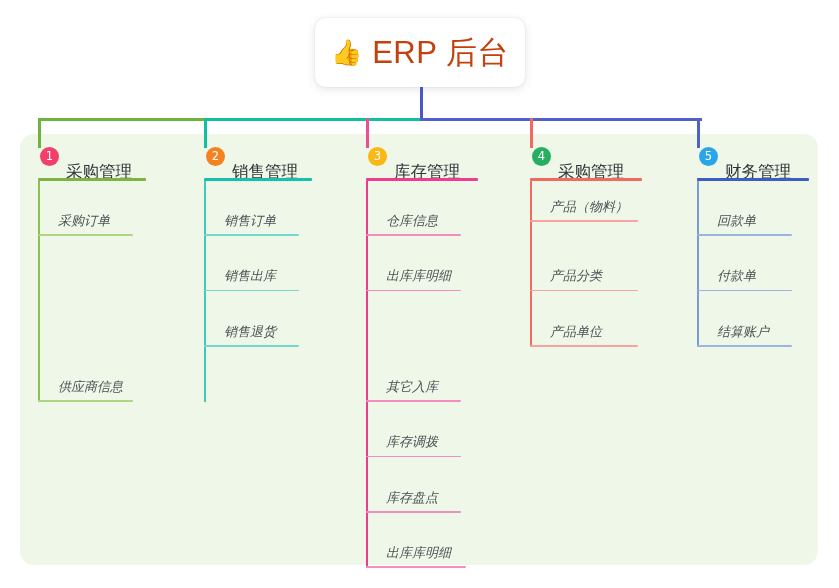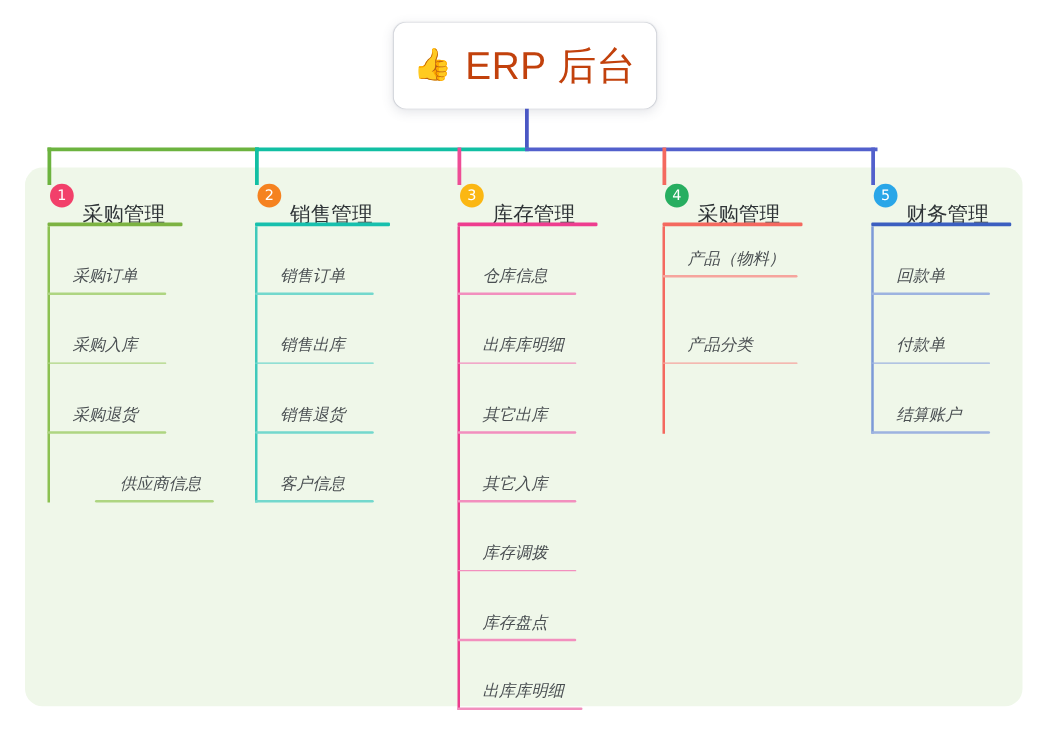--- a/index.html
+++ b/index.html
@@ -160,29 +160,21 @@
         <div class="col-head">
           <span class="badge" style="background: rgb(242, 64, 106);">1</span>
           <span class="col-title">采购管理</span>
         </div>
         <div class="head-rule" style="left: 0px; top: 34px; width: 108px; background: rgb(124, 179, 66);"></div>
         <div class="spine" style="left: 0px; top: 37px; height: 220.9px; background: rgb(140, 193, 82);"></div>
         <div class="item" style="top: 66px; height: 26px; width: 120px;">
           <span class="item-label">采购订单</span>
           <div class="item-rule" style="background: rgb(174, 213, 129);"></div>
         </div>
-        <div class="item" style="top: 121.3px; height: 26px; width: 120px;">
-          <span class="item-label">采购入库</span>
-          <div class="item-rule" style="background: rgb(174, 213, 129);"></div>
-        </div>
-        <div class="item" style="top: 176.6px; height: 26px; width: 120px;">
-          <span class="item-label">采购退货</span>
-          <div class="item-rule" style="background: rgb(174, 213, 129);"></div>
-        </div>
-        <div class="item" style="top: 231.9px; height: 26px; width: 120px; margin-left: 38px;">
+        <div class="item" style="top: 231.9px; height: 26px; width: 120px;">
           <span class="item-label">供应商信息</span>
           <div class="item-rule" style="background: rgb(174, 213, 129);"></div>
         </div>
       </div>
       <div class="column" style="left: 204px; height: 261.9px;">
         <div class="col-head">
           <span class="badge" style="background: rgb(245, 130, 32);">2</span>
           <span class="col-title">销售管理</span>
         </div>
         <div class="head-rule" style="left: 0px; top: 34px; width: 108px; background: rgb(23, 192, 173);"></div>
@@ -192,42 +184,34 @@
           <div class="item-rule" style="background: rgb(115, 216, 205);"></div>
         </div>
         <div class="item" style="top: 121.3px; height: 26px; width: 120px;">
           <span class="item-label">销售出库</span>
           <div class="item-rule" style="background: rgb(115, 216, 205);"></div>
         </div>
         <div class="item" style="top: 176.6px; height: 26px; width: 120px; text-align: center;">
           <span class="item-label">销售退货</span>
           <div class="item-rule" style="background: rgb(115, 216, 205);"></div>
         </div>
-        <div class="item" style="top: 231.9px; height: 26px; width: 120px;">
-          <span class="item-label">客户信息</span>
-          <div class="item-rule" style="background: rgb(115, 216, 205);"></div>
-        </div>
       </div>
       <div class="column" style="left: 366px; height: 427.8px;">
         <div class="col-head">
           <span class="badge" style="background: rgb(251, 183, 19);">3</span>
           <span class="col-title">库存管理</span>
         </div>
         <div class="head-rule" style="left: 0px; top: 34px; width: 112px; background: rgb(238, 61, 143);"></div>
         <div class="spine" style="left: 0px; top: 37px; height: 386.8px; background: rgb(236, 60, 142);"></div>
         <div class="item" style="top: 66px; height: 26px; width: 120px;">
           <span class="item-label">仓库信息</span>
           <div class="item-rule" style="background: rgb(242, 143, 190);"></div>
         </div>
         <div class="item" style="top: 121.3px; height: 26px; width: 120px;">
           <span class="item-label">出库库明细</span>
-          <div class="item-rule" style="background: rgb(242, 143, 190);"></div>
-        </div>
-        <div class="item" style="top: 176.6px; height: 26px; width: 120px;">
-          <span class="item-label">其它出库</span>
           <div class="item-rule" style="background: rgb(242, 143, 190);"></div>
         </div>
         <div class="item" style="top: 231.9px; height: 26px; width: 120px; padding-left: 22px;">
           <span class="item-label">其它入库</span>
           <div class="item-rule" style="background: rgb(242, 143, 190);"></div>
         </div>
         <div class="item" style="top: 287.2px; height: 26px; width: 120px;">
           <span class="item-label">库存调拨</span>
           <div class="item-rule" style="background: rgb(242, 143, 190);"></div>
         </div>
@@ -248,20 +232,24 @@
         <div class="head-rule" style="left: 0px; top: 34px; width: 112px; background: rgb(244, 105, 95);"></div>
         <div class="spine" style="left: 0px; top: 37px; height: 165.6px; background: rgb(244, 105, 95);"></div>
         <div class="item" style="top: 52px; height: 26px; width: 120px;">
           <span class="item-label">产品（物料）</span>
           <div class="item-rule" style="background: rgb(246, 164, 157); width: 108px;"></div>
         </div>
         <div class="item" style="top: 121.3px; height: 26px; width: 120px;">
           <span class="item-label">产品分类</span>
           <div class="item-rule" style="background: rgb(246, 164, 157); width: 108px;"></div>
         </div>
+        <div class="item" style="top: 176.6px; height: 26px; width: 120px;">
+          <span class="item-label">产品单位</span>
+          <div class="item-rule" style="background: rgb(246, 164, 157); width: 108px;"></div>
+        </div>
       </div>
       <div class="column" style="left: 697px; height: 206.6px;">
         <div class="col-head">
           <span class="badge" style="background: rgb(41, 166, 232);">5</span>
           <span class="col-title">财务管理</span>
         </div>
         <div class="head-rule" style="left: 0px; top: 34px; width: 112px; background: rgb(59, 95, 192);"></div>
         <div class="spine" style="left: 0px; top: 37px; height: 165.6px; background: rgb(125, 154, 216);"></div>
         <div class="item" style="top: 66px; height: 26px; width: 120px;">
           <span class="item-label">回款单</span>

